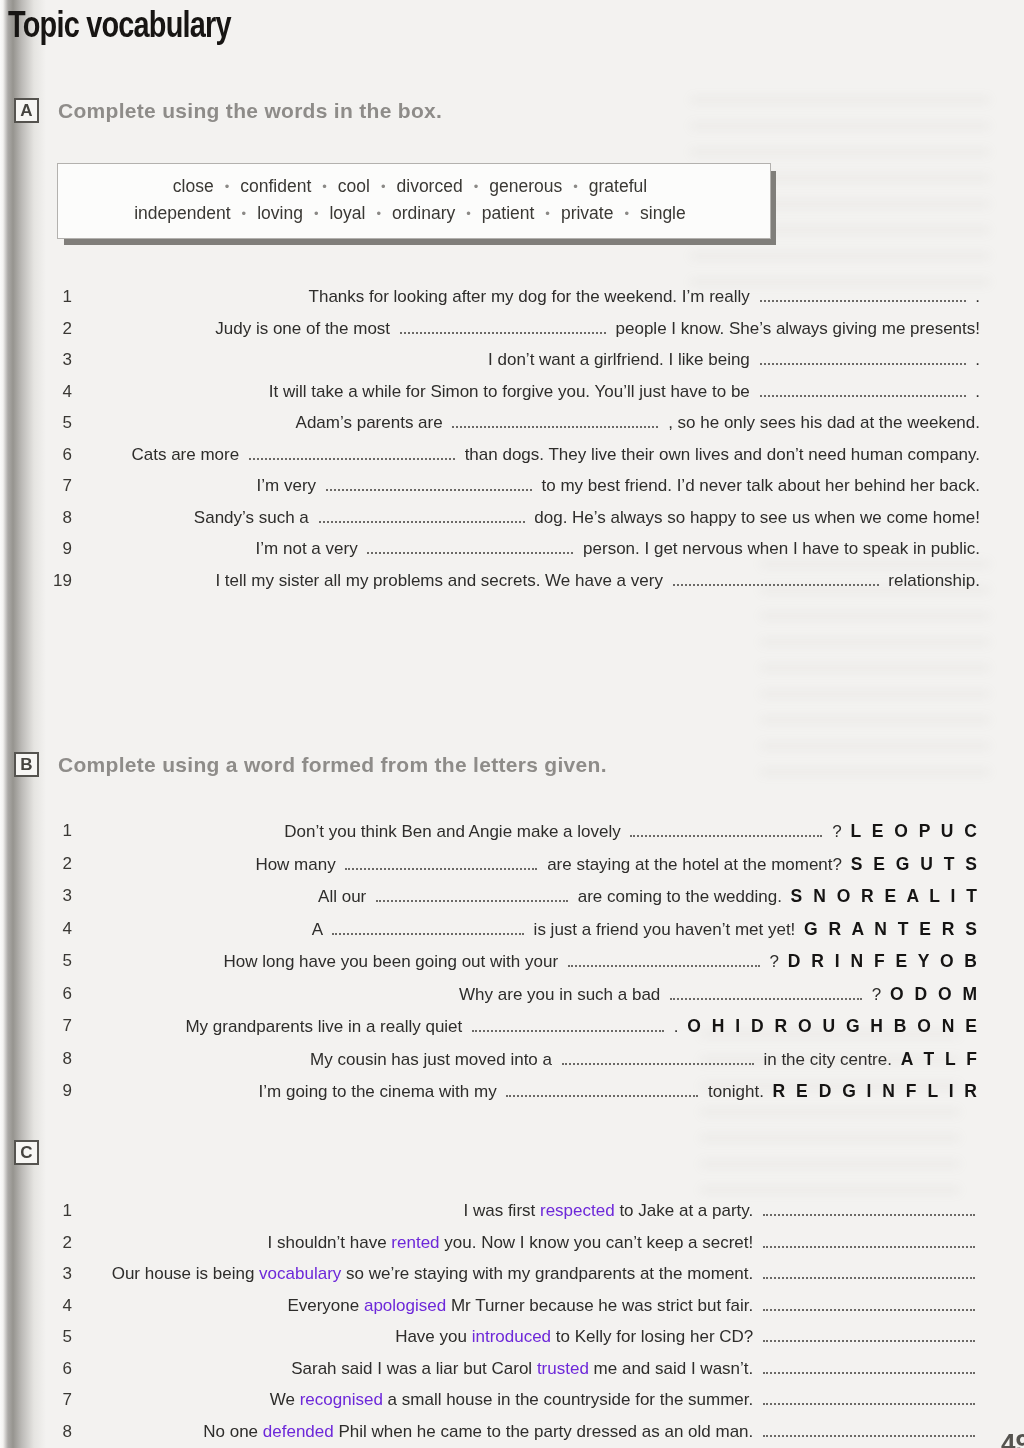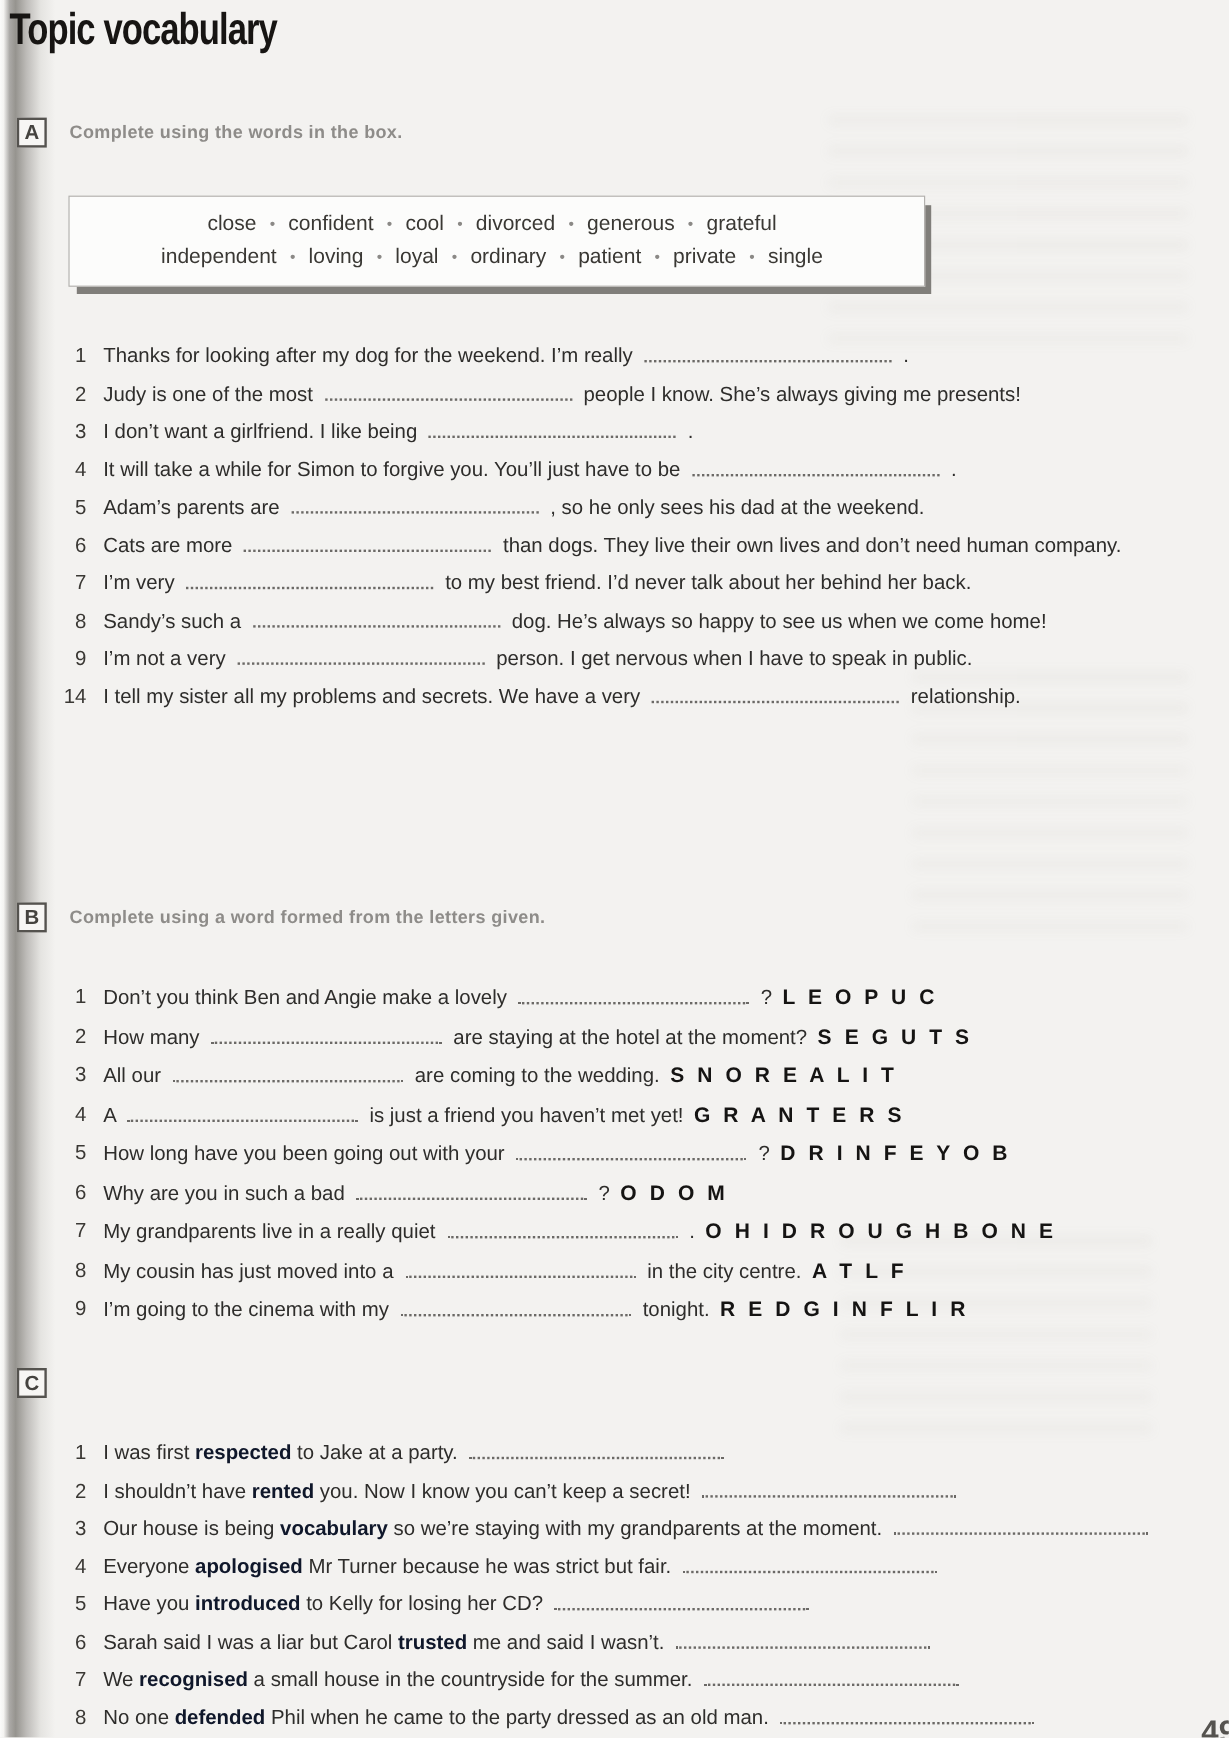--- a/index.html
+++ b/index.html
@@ -42,21 +42,21 @@
 
   .sec-head { display:flex; align-items:center; }
   .sec-label {
     display:inline-block; width:25px; height:25px;
     border:2px solid #55534f; color:#45433f; background:#f7f6f4;
     font-weight:bold; font-size:17px; text-align:center; line-height:22px;
     flex:0 0 auto;
   }
   .sec-instruction {
     margin-left:19px;
-    font-weight:bold; font-size:15px; letter-spacing:.3px;
+    font-weight:bold; font-size:21px; letter-spacing:.3px;
     color:#8e8c89;
   }
 
   .word-box {
     margin:40px 0 0 43px; width:714px;
     background:#fcfcfb;
     border:1px solid #b3b1ae;
     box-shadow:6px 7px 0 -1px #807e7a;
     padding:9px 18px 11px 10px;
     text-align:center;
@@ -68,35 +68,35 @@
 
   .items { margin-left:26px; margin-top:44px; width:940px; }
   .sec-b .items { margin-top:40px; }
   .sec-c .items { margin-top:32px; }
   .row {
     display:flex; align-items:flex-start;
     font-size:17px; line-height:28.5px; margin-bottom:3px;
     color:#2e2d2b;
   }
   .num { flex:0 0 32px; text-align:right; margin-right:14px; color:#3a3834; }
-  .txt { flex:1 1 auto; }
+  .txt { flex:1 1 auto;text-align:right; }
 
   .blank {
     display:inline-block; width:206px; height:13px;
     border-bottom:2px dotted #6b6966;
     margin:0 5px;
   }
   .sec-b .blank { width:192px; }
   .sec-c .blank { width:212px; }
 
   .letters {
     font-weight:bold; color:#151413; letter-spacing:3px;
     font-size:17.5px; margin-left:4px; white-space:nowrap;
   }
-  .bold-word { font-weight:bold; color:#0f172a; }
+  .bold-word { font-weight:normal; color:#6d28d9; }
 
   .page-number {
     position:absolute; right:-6px; bottom:-11px;
     font-size:26px; font-weight:bold; color:#55534f;
   }
 </style>
 </head>
 <body>
 
 <div class="binding"></div>
@@ -146,21 +146,21 @@
       </div>
       <div class="row">
         <span class="num">8</span>
         <span class="txt">Sandy’s such a <span class="blank"></span> dog. He’s always so happy to see us when we come home!</span>
       </div>
       <div class="row">
         <span class="num">9</span>
         <span class="txt">I’m not a very <span class="blank"></span> person. I get nervous when I have to speak in public.</span>
       </div>
       <div class="row">
-        <span class="num">14</span>
+        <span class="num">19</span>
         <span class="txt">I tell my sister all my problems and secrets. We have a very <span class="blank"></span> relationship.</span>
       </div>
     </div>
 </section>
 
 <section class="sec sec-b">
   <div class="sec-head">
     <span class="sec-label">B</span>
     <span class="sec-instruction">Complete using a word formed from the letters given.</span>
   </div>

